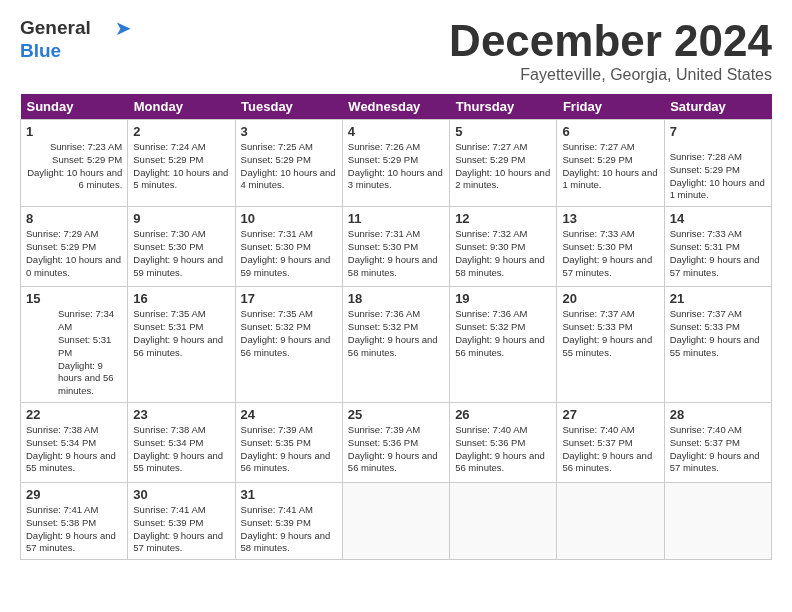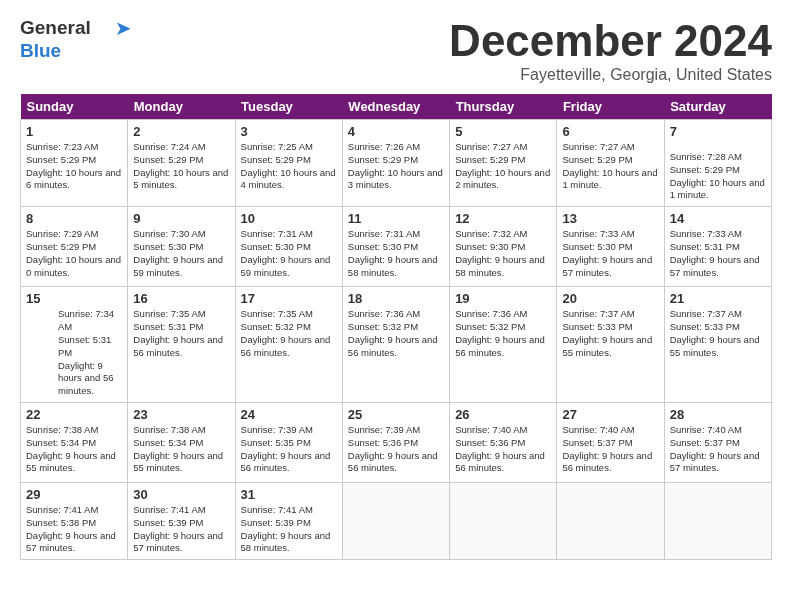--- a/index.html
+++ b/index.html
@@ -110,21 +110,21 @@
           <th>Wednesday</th>
           <th>Thursday</th>
           <th>Friday</th>
           <th>Saturday</th>
         </tr>
     </thead>
     <tbody id="calendar-body">
     <tr>
           <td>
             <span class="day-num">1</span>
-            <div class="cell-text" style="white-space: pre-line;">Sunrise: 7:23 AM
+            <div class="cell-text" style="white-space: pre-line; text-align: right;">Sunrise: 7:23 AM
 Sunset: 5:29 PM
 Daylight: 10 hours and 6 minutes.</div>
           </td>
           <td>
             <span class="day-num">2</span>
             <div class="cell-text" style="white-space: pre-line;">Sunrise: 7:24 AM
 Sunset: 5:29 PM
 Daylight: 10 hours and 5 minutes.</div>
           </td>
           <td>

